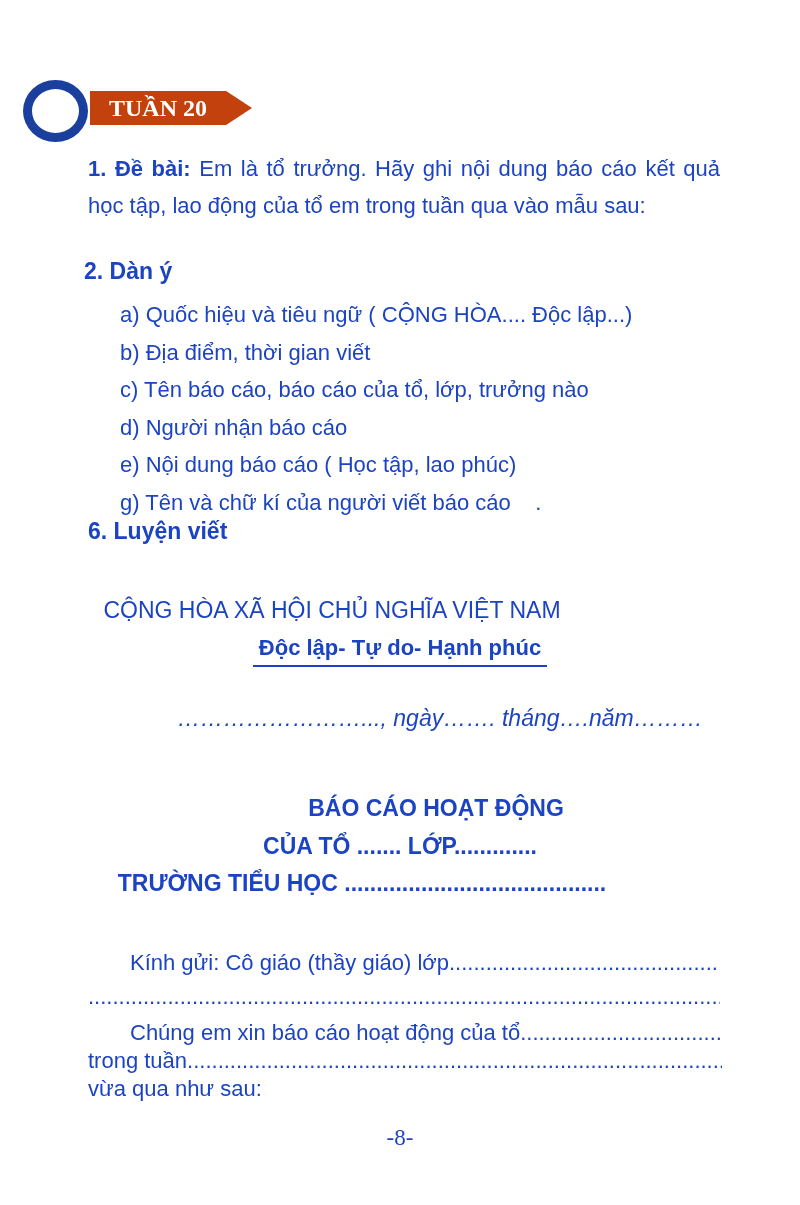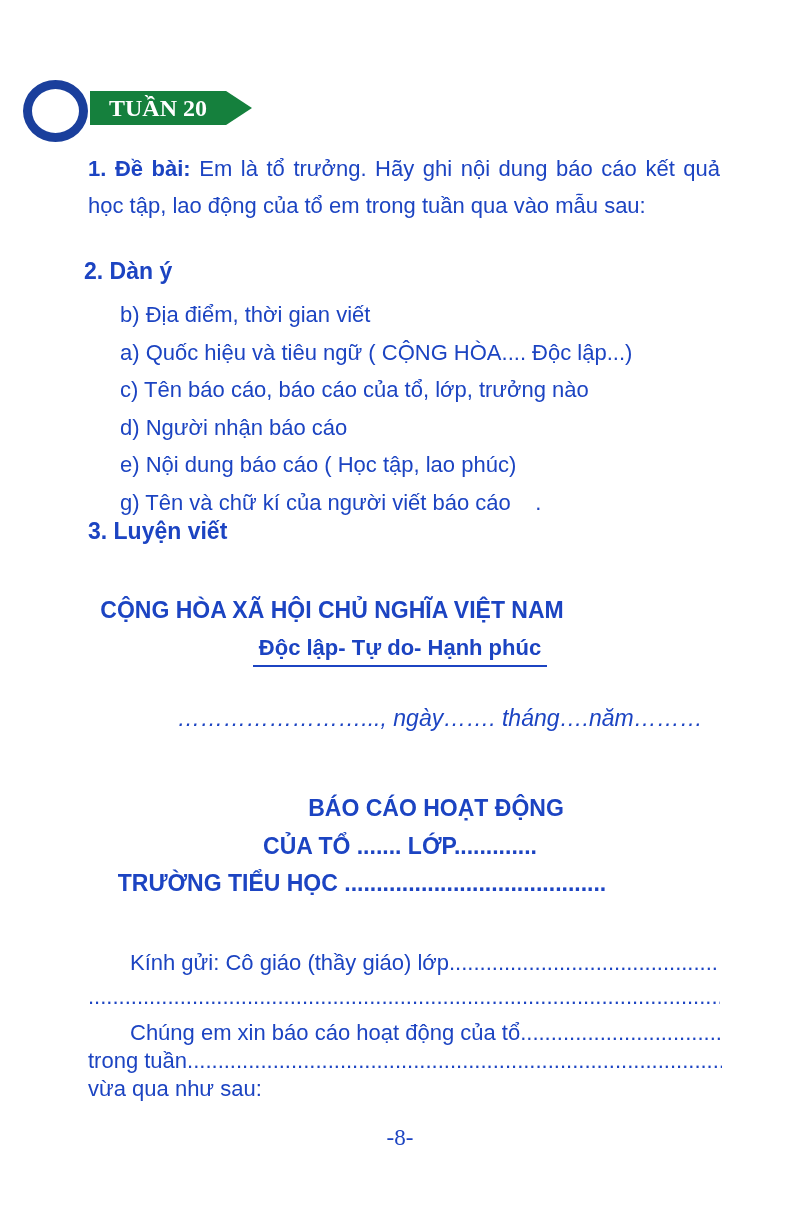--- a/index.html
+++ b/index.html
@@ -7,21 +7,21 @@
     width:800px;height:1205px;background:#ffffff;position:relative;
     font-family:"Liberation Sans",sans-serif;color:#1c44c2;overflow:hidden;
   }
   
   .week-circle{
     position:absolute;left:23px;top:80px;width:47px;height:44px;
     border:9px solid #1a3f9c;border-radius:50%;background:#ffffff;
   }
   .week-banner{
     position:absolute;left:90px;top:91px;width:162px;height:34px;
-    background:#15803d;color:#ffffff;
+    background:#c2410c;color:#ffffff;
     clip-path:polygon(0 0,84% 0,100% 50%,84% 100%,0 100%);
     font-family:"Liberation Serif",serif;font-weight:bold;font-size:24px;
     line-height:34px;text-align:center;padding-right:26px;box-sizing:border-box;
   }
   
   .blk{position:absolute;}
   .b{font-weight:bold;}
   .body-text{font-size:22px;line-height:37px;}
   .justify{text-align:justify;}
   .heading{font-size:23px;font-weight:bold;}
@@ -41,31 +41,31 @@
   <span>TUẦN 20</span>
 </div>
 
 <div class="blk body-text justify" style="left:88px;top:150px;width:632px;">
   <span class="b">1. Đề bài:</span><span> Em là tổ trưởng. Hãy ghi nội dung báo cáo kết quả học tập, lao động của tổ em trong tuần qua vào mẫu sau:</span>
 </div>
 
 <div class="blk heading" style="left:84px;top:258px;">2. Dàn ý</div>
 
 <div class="blk" style="left:120px;top:296px;width:612px;">
+  <div class="outline-item">a) Quốc hiệu và tiêu ngữ ( CỘNG HÒA.... Độc lập...)</div>
   <div class="outline-item">b) Địa điểm, thời gian viết</div>
-  <div class="outline-item">a) Quốc hiệu và tiêu ngữ ( CỘNG HÒA.... Độc lập...)</div>
   <div class="outline-item">c) Tên báo cáo, báo cáo của tổ, lớp, trưởng nào</div>
   <div class="outline-item">d) Người nhận báo cáo</div>
   <div class="outline-item">e) Nội dung báo cáo ( Học tập, lao phúc)</div>
   <div class="outline-item">g) Tên và chữ kí của người viết báo cáo&nbsp;&nbsp;&nbsp;&nbsp;.</div>
 </div>
 
-<div class="blk heading" style="left:88px;top:518px;">3. Luyện viết</div>
+<div class="blk heading" style="left:88px;top:518px;">6. Luyện viết</div>
 
-<div class="blk center" style="left:0;top:597px;width:664px;font-size:23px;font-weight:bold;">CỘNG HÒA XÃ HỘI CHỦ NGHĨA VIỆT NAM</div>
+<div class="blk center" style="left:0;top:597px;width:664px;font-size:23px;font-weight:normal;">CỘNG HÒA XÃ HỘI CHỦ NGHĨA VIỆT NAM</div>
 
 <div class="blk center" style="left:0;top:635px;width:800px;font-size:22px;font-weight:bold;">
   <span class="motto2">Độc lập- Tự do- Hạnh phúc</span>
 </div>
 
 <div class="blk center italic" style="left:80px;top:705px;width:720px;font-size:23px;">……………………..., ngày……. tháng….năm………</div>
 
 <div class="blk center" style="left:0;top:795px;width:800px;font-size:23px;font-weight:bold;padding-left:36px;">BÁO CÁO HOẠT ĐỘNG</div>
 
 <div class="blk center" style="left:0;top:833px;width:800px;font-size:23px;font-weight:bold;">CỦA TỔ ....... LỚP.............</div>

